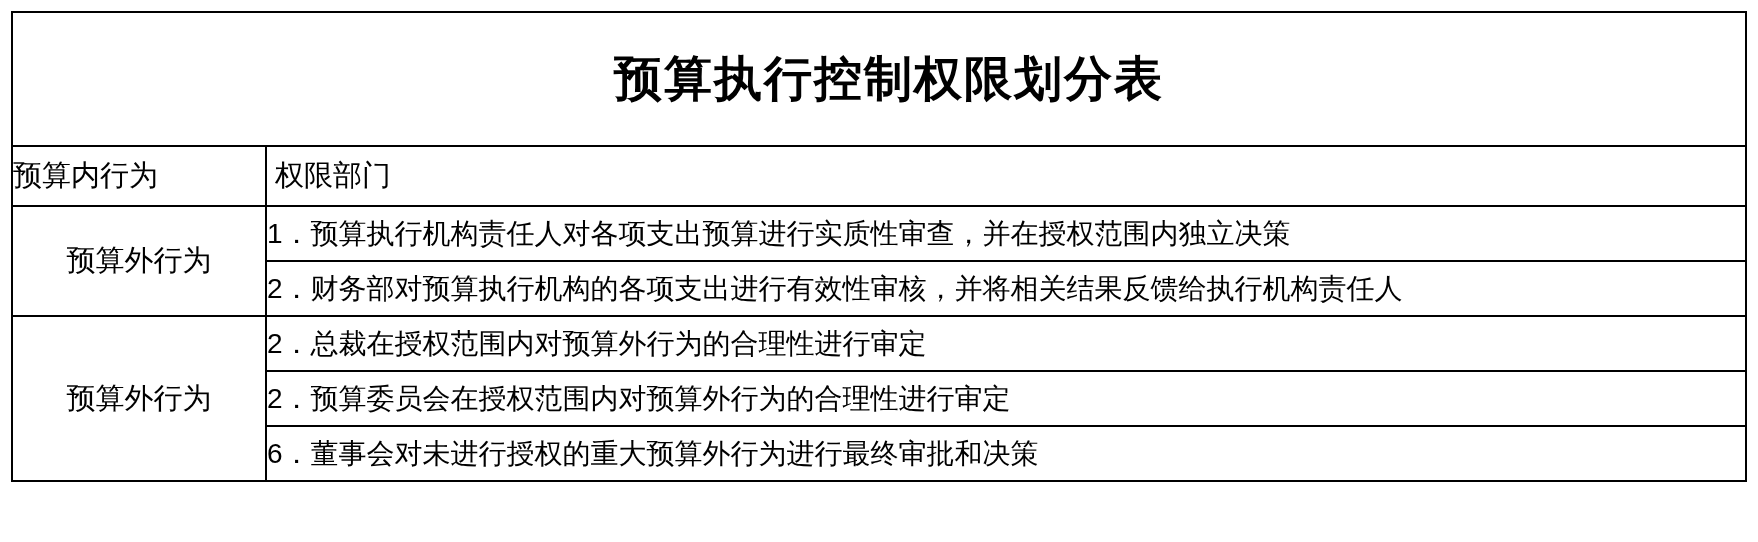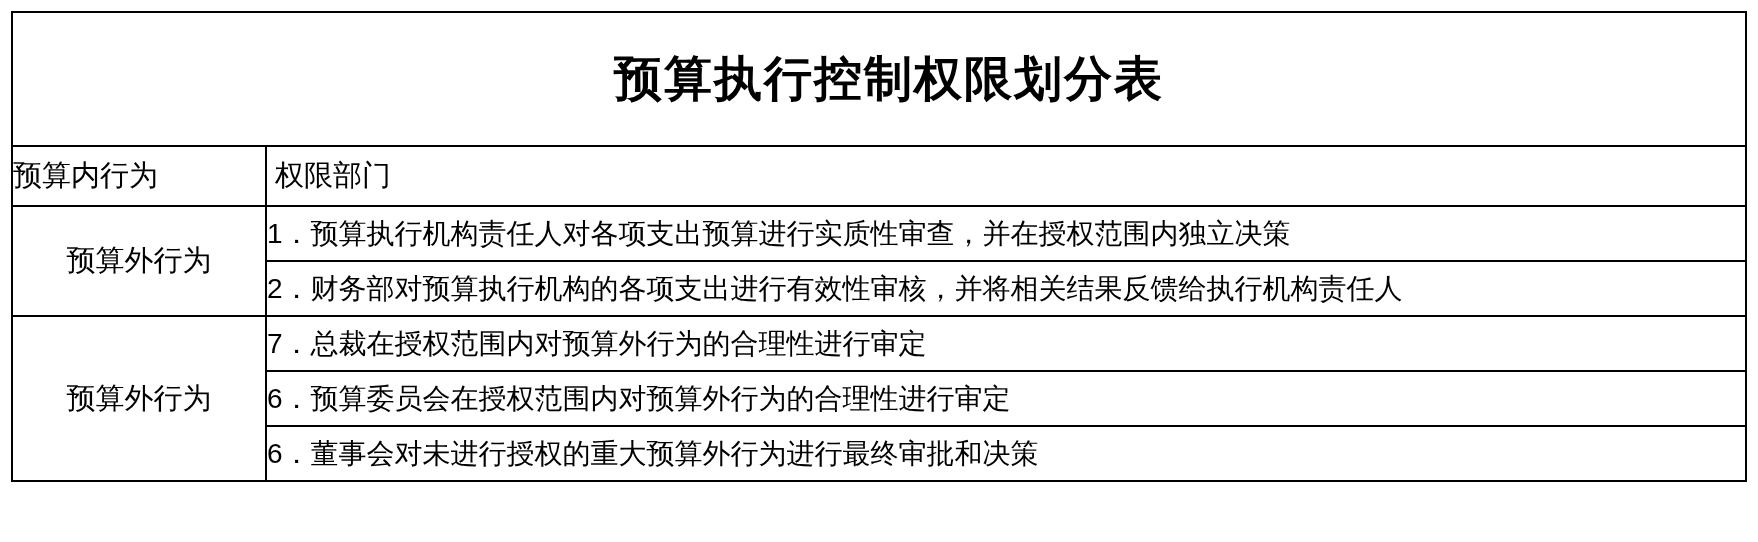--- a/index.html
+++ b/index.html
@@ -91,23 +91,23 @@
       <tr>
         <td class="row-label" rowspan="2">预算外行为</td>
         <td class="item-cell">1．预算执行机构责任人对各项支出预算进行实质性审查，并在授权范围内独立决策</td>
       </tr>
       <tr>
         <td class="item-cell">2．财务部对预算执行机构的各项支出进行有效性审核，并将相关结果反馈给执行机构责任人</td>
       </tr>
 
       <tr>
         <td class="row-label" rowspan="3">预算外行为</td>
-        <td class="item-cell">7．总裁在授权范围内对预算外行为的合理性进行审定</td>
+        <td class="item-cell">2．总裁在授权范围内对预算外行为的合理性进行审定</td>
       </tr>
       <tr>
-        <td class="item-cell">6．预算委员会在授权范围内对预算外行为的合理性进行审定</td>
+        <td class="item-cell">2．预算委员会在授权范围内对预算外行为的合理性进行审定</td>
       </tr>
       <tr>
         <td class="item-cell">6．董事会对未进行授权的重大预算外行为进行最终审批和决策</td>
       </tr>
     </tbody>
   </table>
 </div>
 
 </body></html>

